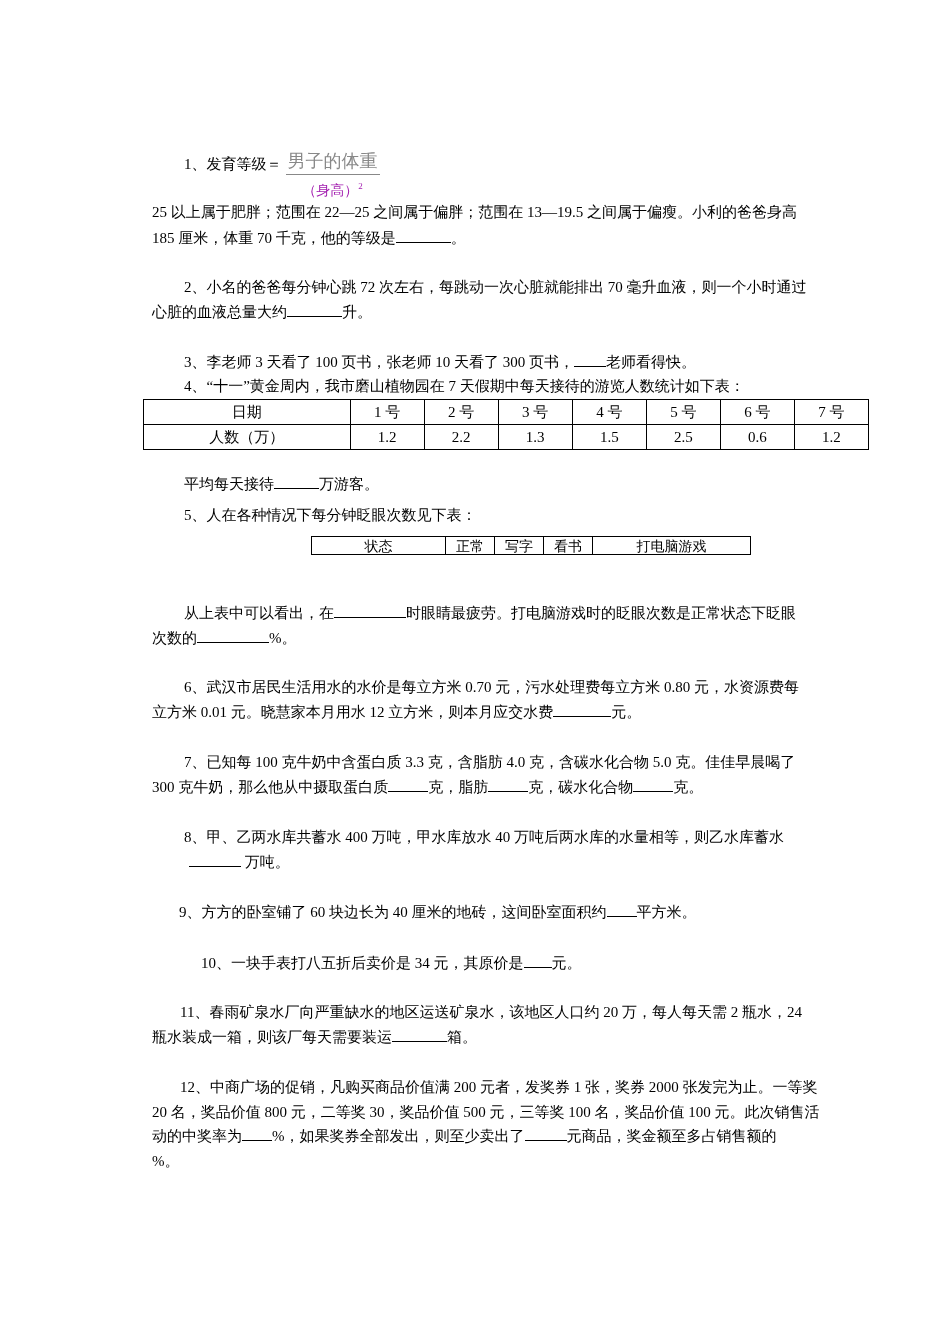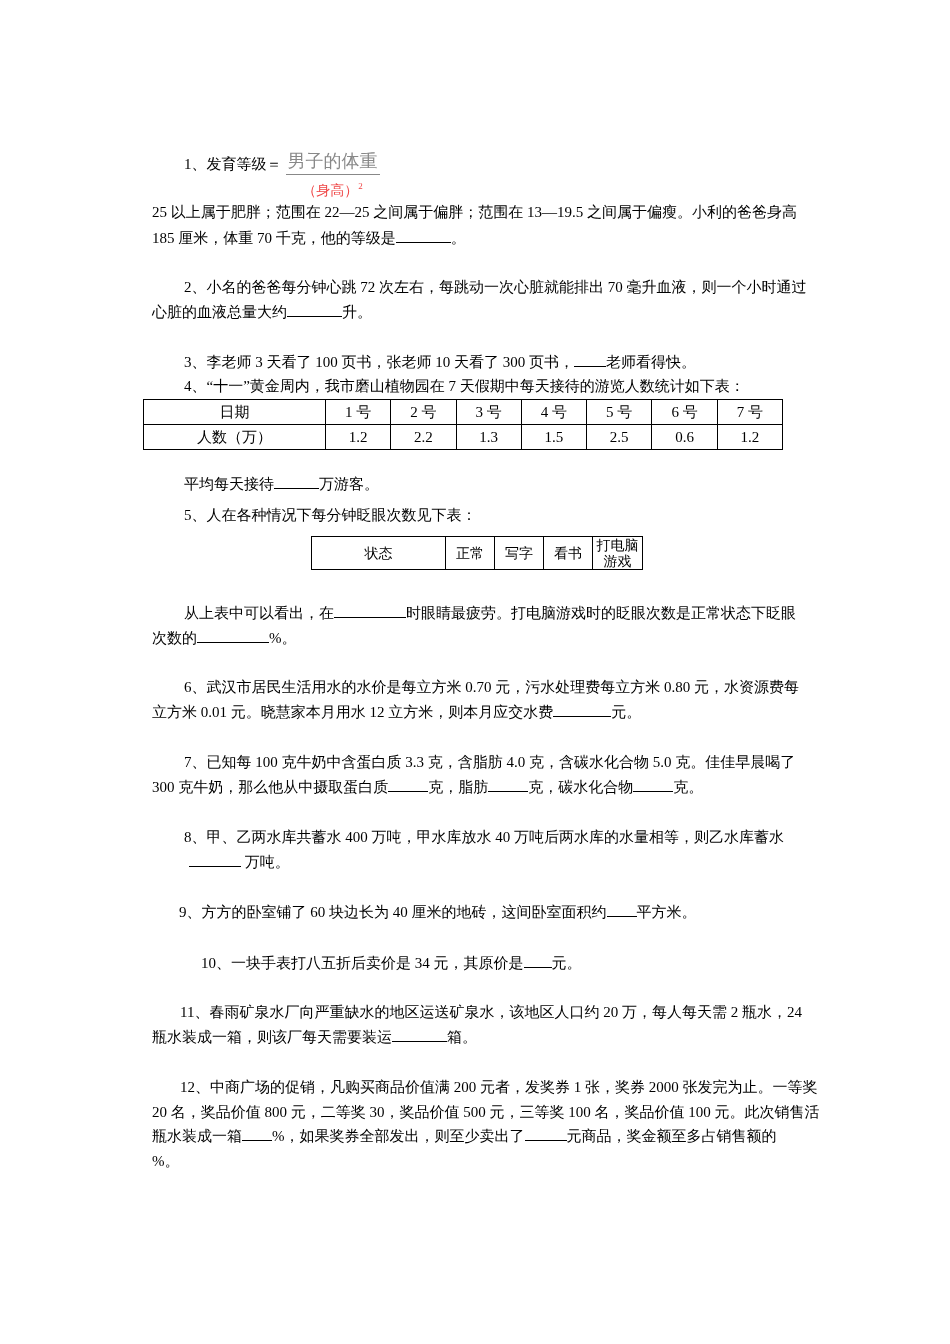--- a/index.html
+++ b/index.html
@@ -6,27 +6,27 @@
   body {
     width: 950px; height: 1344px; position: relative; overflow: hidden;
     font-family: "Liberation Serif", "DejaVu Serif", serif;
     color: #000; font-size: 15px;
   }
   .line { position: absolute; left: 152px; width: 710px; line-height: 24px; white-space: nowrap; }
   .indent { left: 184px; }
   .blank { display: inline-block; border-bottom: 1.5px solid #000; height: 14px; vertical-align: baseline; }
   .frac { display: inline-block; vertical-align: middle; text-align: center; margin: 0 4px; position: relative; top: 10px; }
   .frac .num { display: block; color: #888; font-size: 18px; border-bottom: 1px solid #888; padding: 0 2px 2px; line-height: 22px; }
-  .frac .den { display: block; color: #ef4444; font-size: 14px; line-height: 22px; }
+  .frac .den { display: block; color: #a21caf; font-size: 14px; line-height: 22px; }
   .frac sup { font-size: 9px; }
   table { border-collapse: collapse; position: absolute; }
   td { border: 1px solid #000; text-align: center; padding: 0; font-size: 15px; }
-  #t1 { left: 143px; top: 399px; width: 640px; }
+  #t1 { left: 143px; top: 399px; width: 726px; }
   #t1 td { height: 24px; }
-  #t2 { left: 311px; top: 536px; width: 332px; font-family: "DejaVu Sans", sans-serif; }
+  #t2 { left: 311px; top: 536px; width: 440px; font-family: "DejaVu Sans", sans-serif; }
   #t2 td { height: 17px; font-size: 14px; font-family: "DejaVu Sans", sans-serif; line-height: 16px; }
 </style>
 </head>
 <body>
 
 <div class="line indent" style="top:140px;">
   <span>1、发育等级＝</span><span class="frac"><span class="num">男子的体重</span><span class="den"><span>（身高）</span><sup>2</sup></span></span>
 </div>
 <div class="line" style="top:200px;">25 以上属于肥胖；范围在 22—25 之间属于偏胖；范围在 13—19.5 之间属于偏瘦。小利的爸爸身高</div>
 <div class="line" style="top:226px;">
@@ -114,15 +114,15 @@
 </div>
 
 <div class="line indent" style="top:1000px; left:180px;">11、春雨矿泉水厂向严重缺水的地区运送矿泉水，该地区人口约 20 万，每人每天需 2 瓶水，24</div>
 <div class="line" style="top:1025px;">
   <span>瓶水装成一箱，则该厂每天需要装运</span><span class="blank" style="width:55px;"></span><span>箱。</span>
 </div>
 
 <div class="line indent" style="top:1075px; left:180px;">12、中商广场的促销，凡购买商品价值满 200 元者，发奖券 1 张，奖券 2000 张发完为止。一等奖</div>
 <div class="line" style="top:1100px;">20 名，奖品价值 800 元，二等奖 30，奖品价值 500 元，三等奖 100 名，奖品价值 100 元。此次销售活</div>
 <div class="line" style="top:1124px;">
-  <span>瓶水装成一箱</span><span class="blank" style="width:30px;"></span><span>%，如果奖券全部发出，则至少卖出了</span><span class="blank" style="width:42px;"></span><span>元商品，奖金额至多占销售额的</span>
+  <span>动的中奖率为</span><span class="blank" style="width:30px;"></span><span>%，如果奖券全部发出，则至少卖出了</span><span class="blank" style="width:42px;"></span><span>元商品，奖金额至多占销售额的</span>
 </div>
 <div class="line" style="top:1149px;">%。</div>
 
 </body></html>

